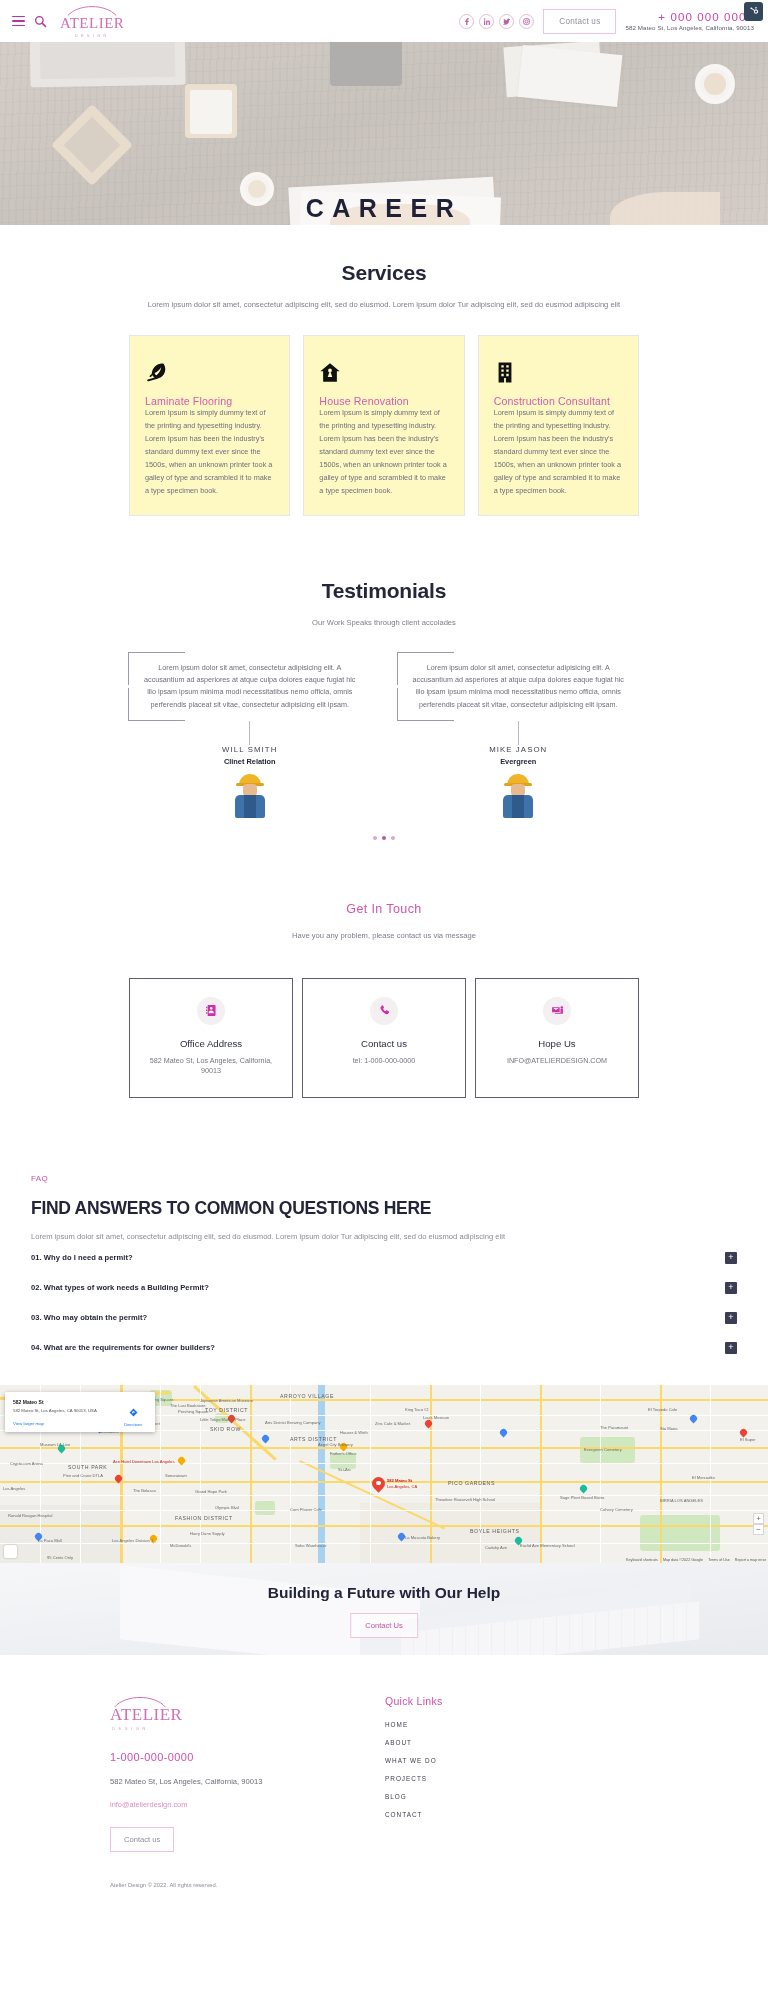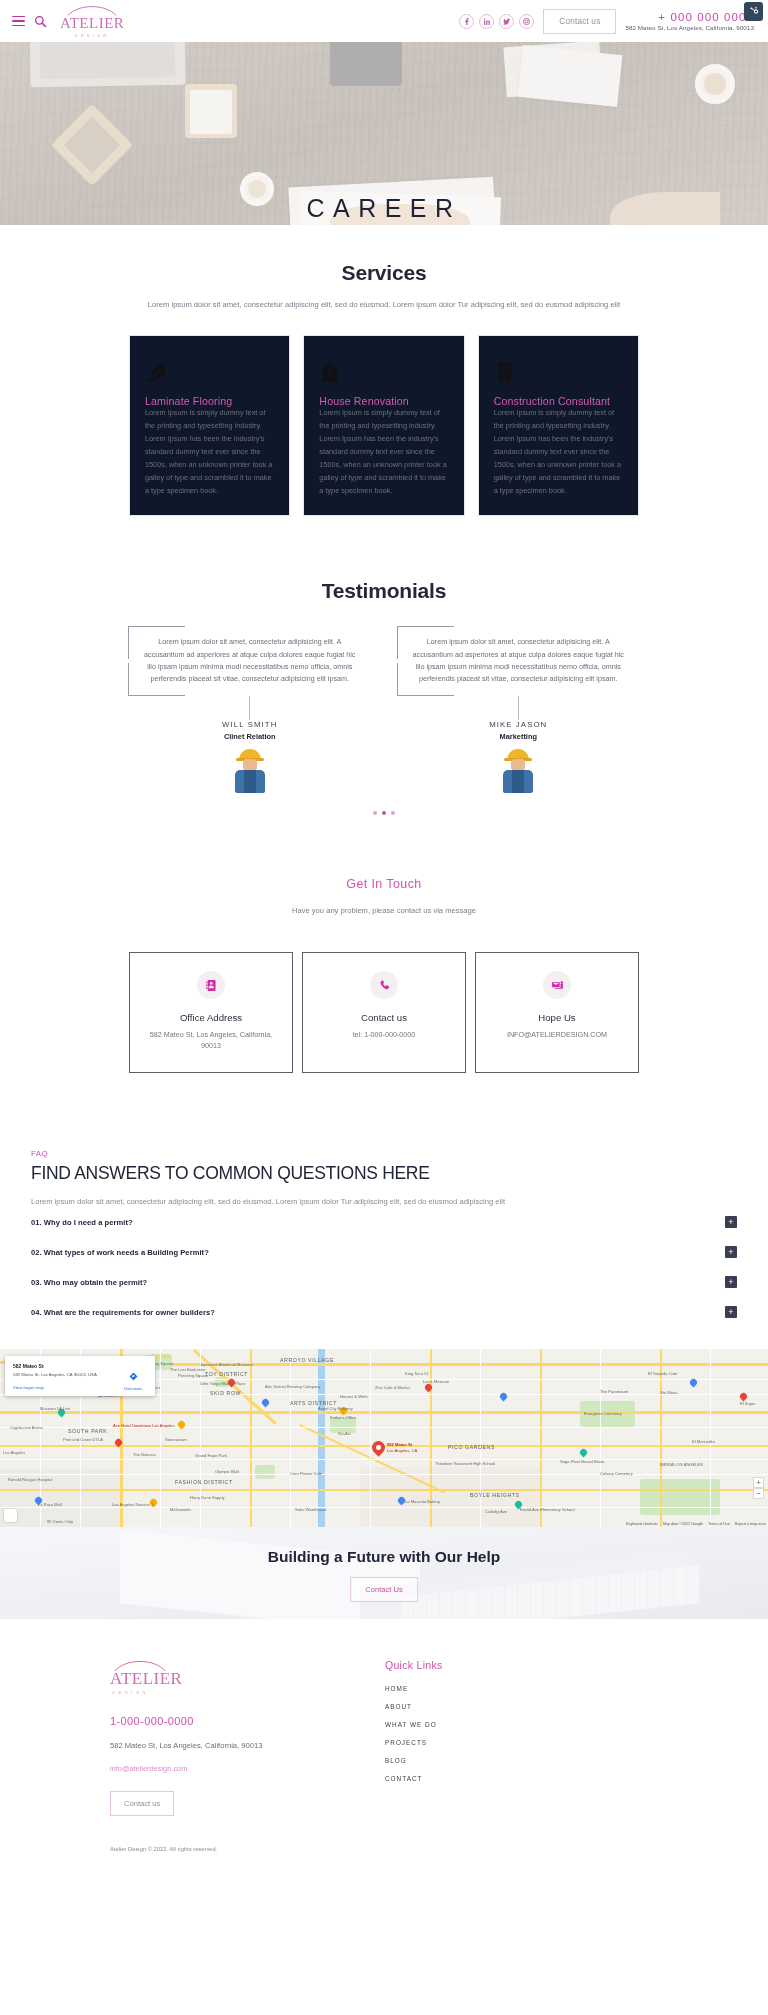--- a/index.html
+++ b/index.html
@@ -78,33 +78,33 @@
   .tray { left: 185px; top: 42px; width: 52px; height: 54px; background: #ddc9a8; border-radius: 4px; }
   .tray:after { content:""; position:absolute; inset:6px 5px 4px 5px; background:#f7f5f1; border-radius:2px; }
   .sq { left: 63px; top: 74px; width: 58px; height: 58px; background: #d8c3a3; transform: rotate(45deg); border-radius: 4px; }
   .sq:after { content:""; position:absolute; inset:9px; background: #8d8379; opacity:.45; }
   .docs { left: 290px; top: 140px; width: 205px; height: 70px; background: #f7f6f4; transform: rotate(-3deg); box-shadow: 0 -1px 4px rgba(0,0,0,.1); }
   .docs2 { left: 300px; top: 152px; width: 200px; height: 60px; background: #fefefe; transform: rotate(2deg); }
   .hands { left: 330px; top: 162px; width: 140px; height: 45px; background: #e8cdb4; border-radius: 40% 40% 0 0; opacity:.85; }
   .handR { left: 610px; top: 150px; width: 110px; height: 50px; background: #e9cfb6; border-radius: 50% 0 0 0; opacity:.8; }
   .hero-title {
     position: absolute; left: 0; right: 0; top: 152px; text-align: center;
-    font-size: 25px; font-weight: 400; letter-spacing: 8.5px; color: #1f2236;
+    font-size: 25px; font-weight: 700; letter-spacing: 8.5px; color: #1f2236;
   }
 
   
   .sec { padding: 0 32px; }
   .h2 { text-align: center; font-size: 21px; font-weight: 700; color: #24263a; letter-spacing: -.2px; }
   .sub { text-align: center; font-size: 7.6px; color: #7d7d8b; margin-top: 14px; line-height: 1.5; }
 
   
   .services { padding-top: 36px; }
   .cards { display: flex; gap: 13px; margin-top: 25px; padding: 0 97px; }
   .card {
-    flex: 1; border: 1px solid #e6e6ea; background: #0f172a; padding: 19px 15px 17px 15px;
+    flex: 1; border: 1px solid #e6e6ea; background: #fef9c3; padding: 19px 15px 17px 15px;
   }
   .card-ico { height: 30px; display: flex; align-items: flex-end; }
   .card-ico svg { width: 22px; height: 25px; fill: #111; }
   .card-title { color: #d35bb0; font-size: 10.6px; margin-top: 10px; letter-spacing: .15px; }
   .card-body { font-size: 7.3px; color: #6e6e7c; line-height: 1.78; }
 
   
   .testim { padding-top: 63px; }
   .tgrid { display: flex; gap: 25px; margin-top: 23px; padding: 0 96px; }
   .tcell { flex: 1; }
@@ -137,21 +137,21 @@
   }
   .ccirc svg { width: 13px; height: 13px; fill: #cc2fa8; }
   .ctitle { font-size: 9.6px; color: #2c2e40; }
   .ctext { font-size: 7.2px; color: #74748
 
 1; color: #74747f; margin-top: 7px; line-height: 1.5; }
 
   
   .faq { padding-top: 60px; padding-left: 31px; padding-right: 31px; }
   .faq-kicker { color: #cf4fae; font-size: 8px; letter-spacing: .3px; }
-  .faq-h { font-size: 17.5px; font-weight: 400; color: #22243a; margin-top: 5px; letter-spacing: -.3px; }
+  .faq-h { font-size: 17.5px; font-weight: 700; color: #22243a; margin-top: 15px; letter-spacing: -.3px; }
   .faq-sub { font-size: 7.6px; color: #8a8a96; margin-top: 12px; line-height: 1.5; }
   .faq-item {
     display: flex; align-items: center; padding: 9px 0 9px 0;
   }
   .faq-q { font-size: 7.6px; font-weight: 700; color: #23253a; letter-spacing: .05px; }
   .faq-plus {
     margin-left: auto; width: 12px; height: 12px; background: #3b3d52; color: #fff;
     display: flex; align-items: center; justify-content: center; font-size: 9px;
     line-height: 1; cursor: pointer; border-radius: 1px;
   }
@@ -351,20 +351,21 @@
             </svg>
         </div>
         <div class="card-title">Construction Consultant</div>
         <div class="card-body">Lorem Ipsum is simply dummy text of the printing and typesetting industry. Lorem Ipsum has been the industry's standard dummy text ever since the 1500s, when an unknown printer took a galley of type and scrambled it to make a type specimen book.</div>
       </div>
     </div>
   </section>
 
   <section class="sec testim">
     <h2 class="h2">Testimonials</h2>
+    <p class="sub">Our Work Speaks through client accolades</p>
     <div class="tgrid">
       <div class="tcell">
         <div class="tquote">
           <span class="br tl"></span>
           <span class="br bl"></span>
           <p>Lorem ipsum dolor sit amet, consectetur adipisicing elit. A accusantium ad asperiores at atque culpa dolores eaque fugiat hic illo ipsam ipsum minima modi necessitatibus nemo officia, omnis perferendis placeat sit vitae, consectetur adipisicing elit ipsam.</p>
         </div>
         <div class="tstem"></div>
         <div class="tname">WILL SMITH</div>
         <div class="trole">Clinet Relation</div>
@@ -377,21 +378,21 @@
         </div>
       </div>
       <div class="tcell">
         <div class="tquote">
           <span class="br tl"></span>
           <span class="br bl"></span>
           <p>Lorem ipsum dolor sit amet, consectetur adipisicing elit. A accusantium ad asperiores at atque culpa dolores eaque fugiat hic illo ipsam ipsum minima modi necessitatibus nemo officia, omnis perferendis placeat sit vitae, consectetur adipisicing elit ipsam.</p>
         </div>
         <div class="tstem"></div>
         <div class="tname">MIKE JASON</div>
-        <div class="trole">Marketting</div>
+        <div class="trole">Evergreen</div>
         <div class="tav">
           <span class="helmet"></span>
             <span class="brim"></span>
             <span class="face"></span>
             <span class="body"></span>
             <span class="vest"></span>
         </div>
       </div>
     </div>
     <div class="dots">

